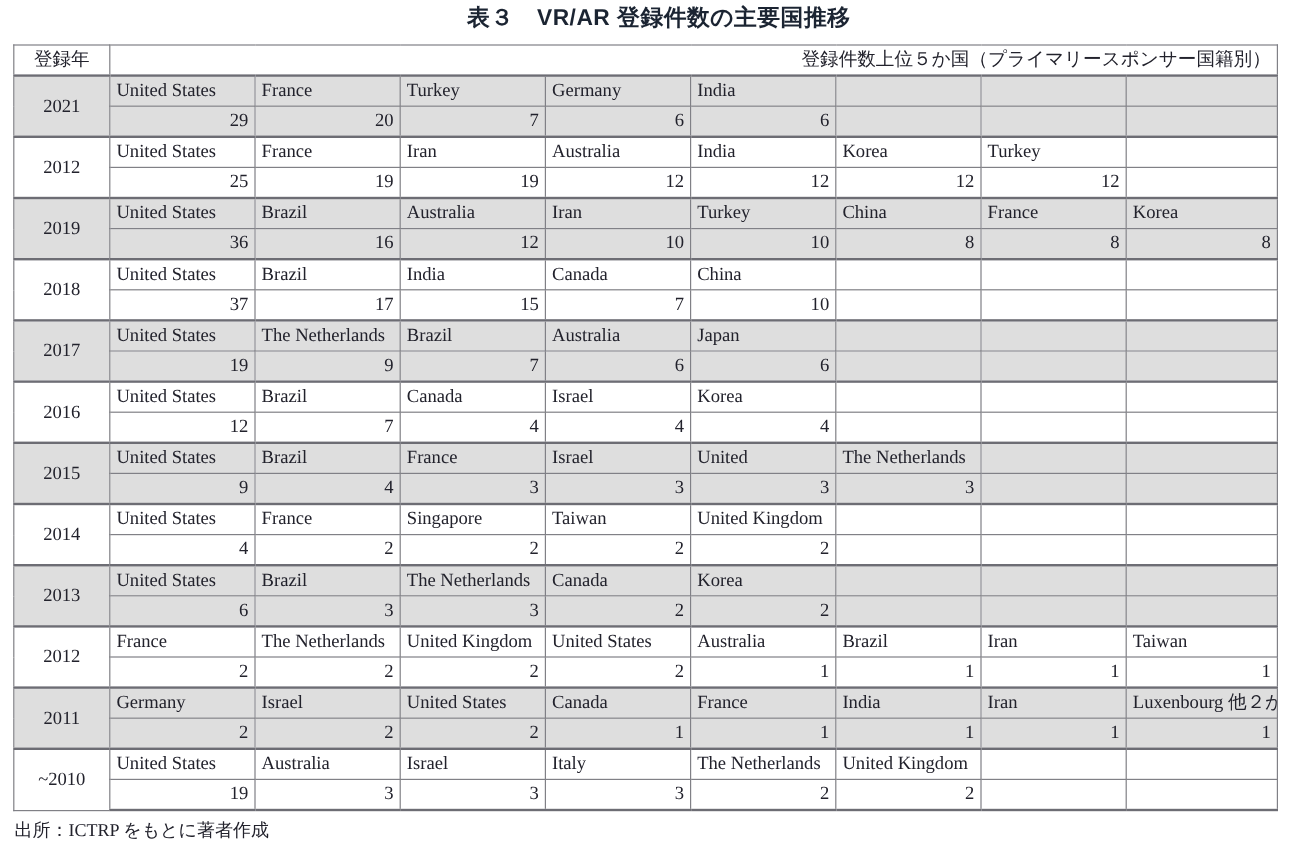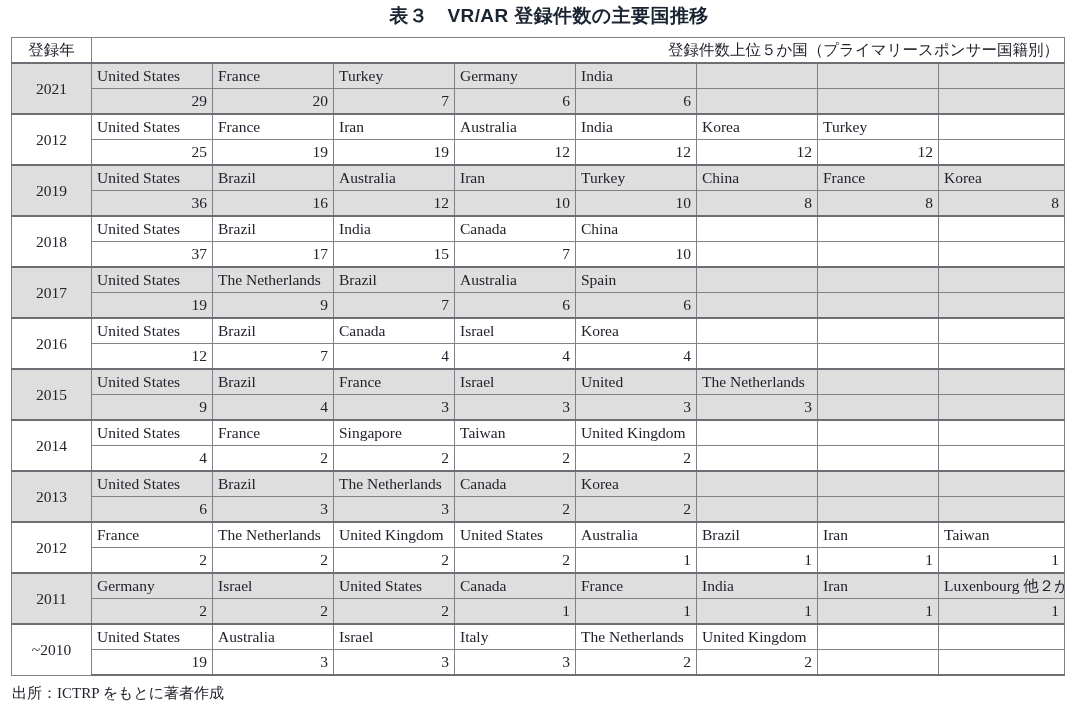--- a/index.html
+++ b/index.html
@@ -202,21 +202,21 @@
             <td class="num-cell"></td>
             <td class="num-cell"></td>
             <td class="num-cell edge-right"></td>
           </tr>
           <tr class="country-row band-sep-top shaded">
             <td class="year-cell" rowspan="2">2017</td>
             <td class="name-cell">United States</td>
             <td class="name-cell">The Netherlands</td>
             <td class="name-cell">Brazil</td>
             <td class="name-cell">Australia</td>
-            <td class="name-cell">Spain</td>
+            <td class="name-cell">Japan</td>
             <td class="name-cell"></td>
             <td class="name-cell"></td>
             <td class="name-cell edge-right"></td>
           </tr>
           <tr class="count-row band-sep-bottom shaded">
             <td class="num-cell">19</td>
             <td class="num-cell">9</td>
             <td class="num-cell">7</td>
             <td class="num-cell">6</td>
             <td class="num-cell">6</td>

